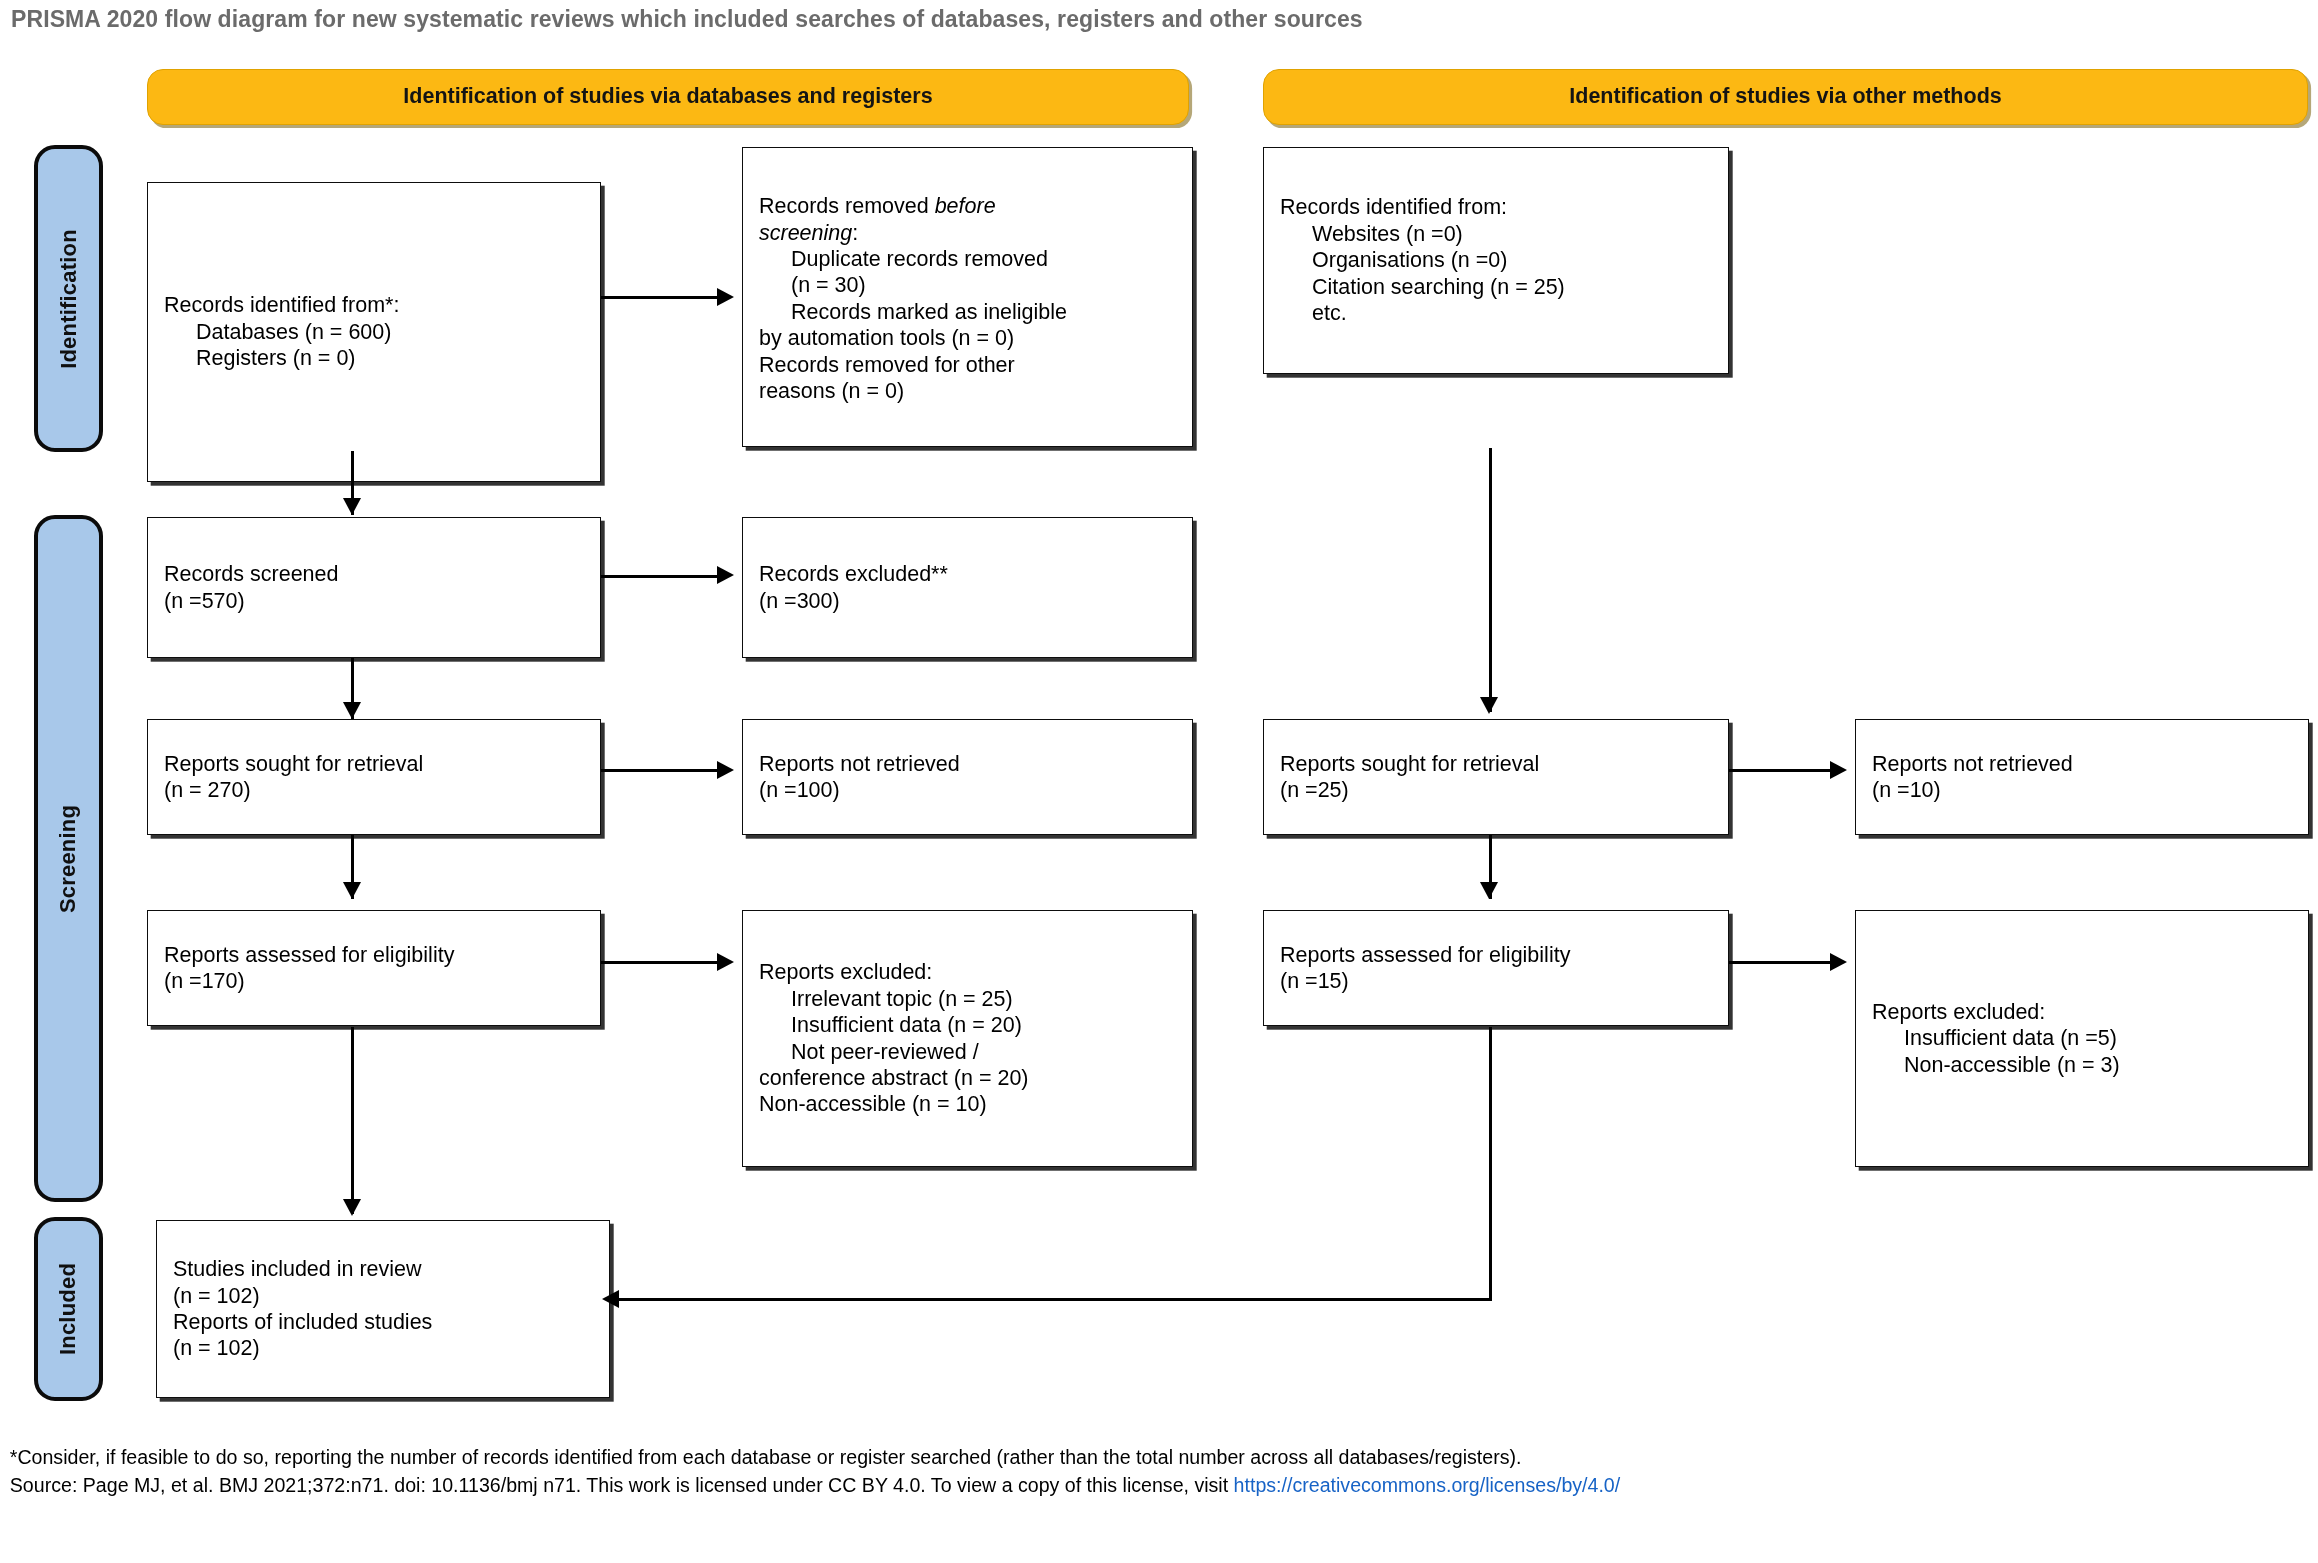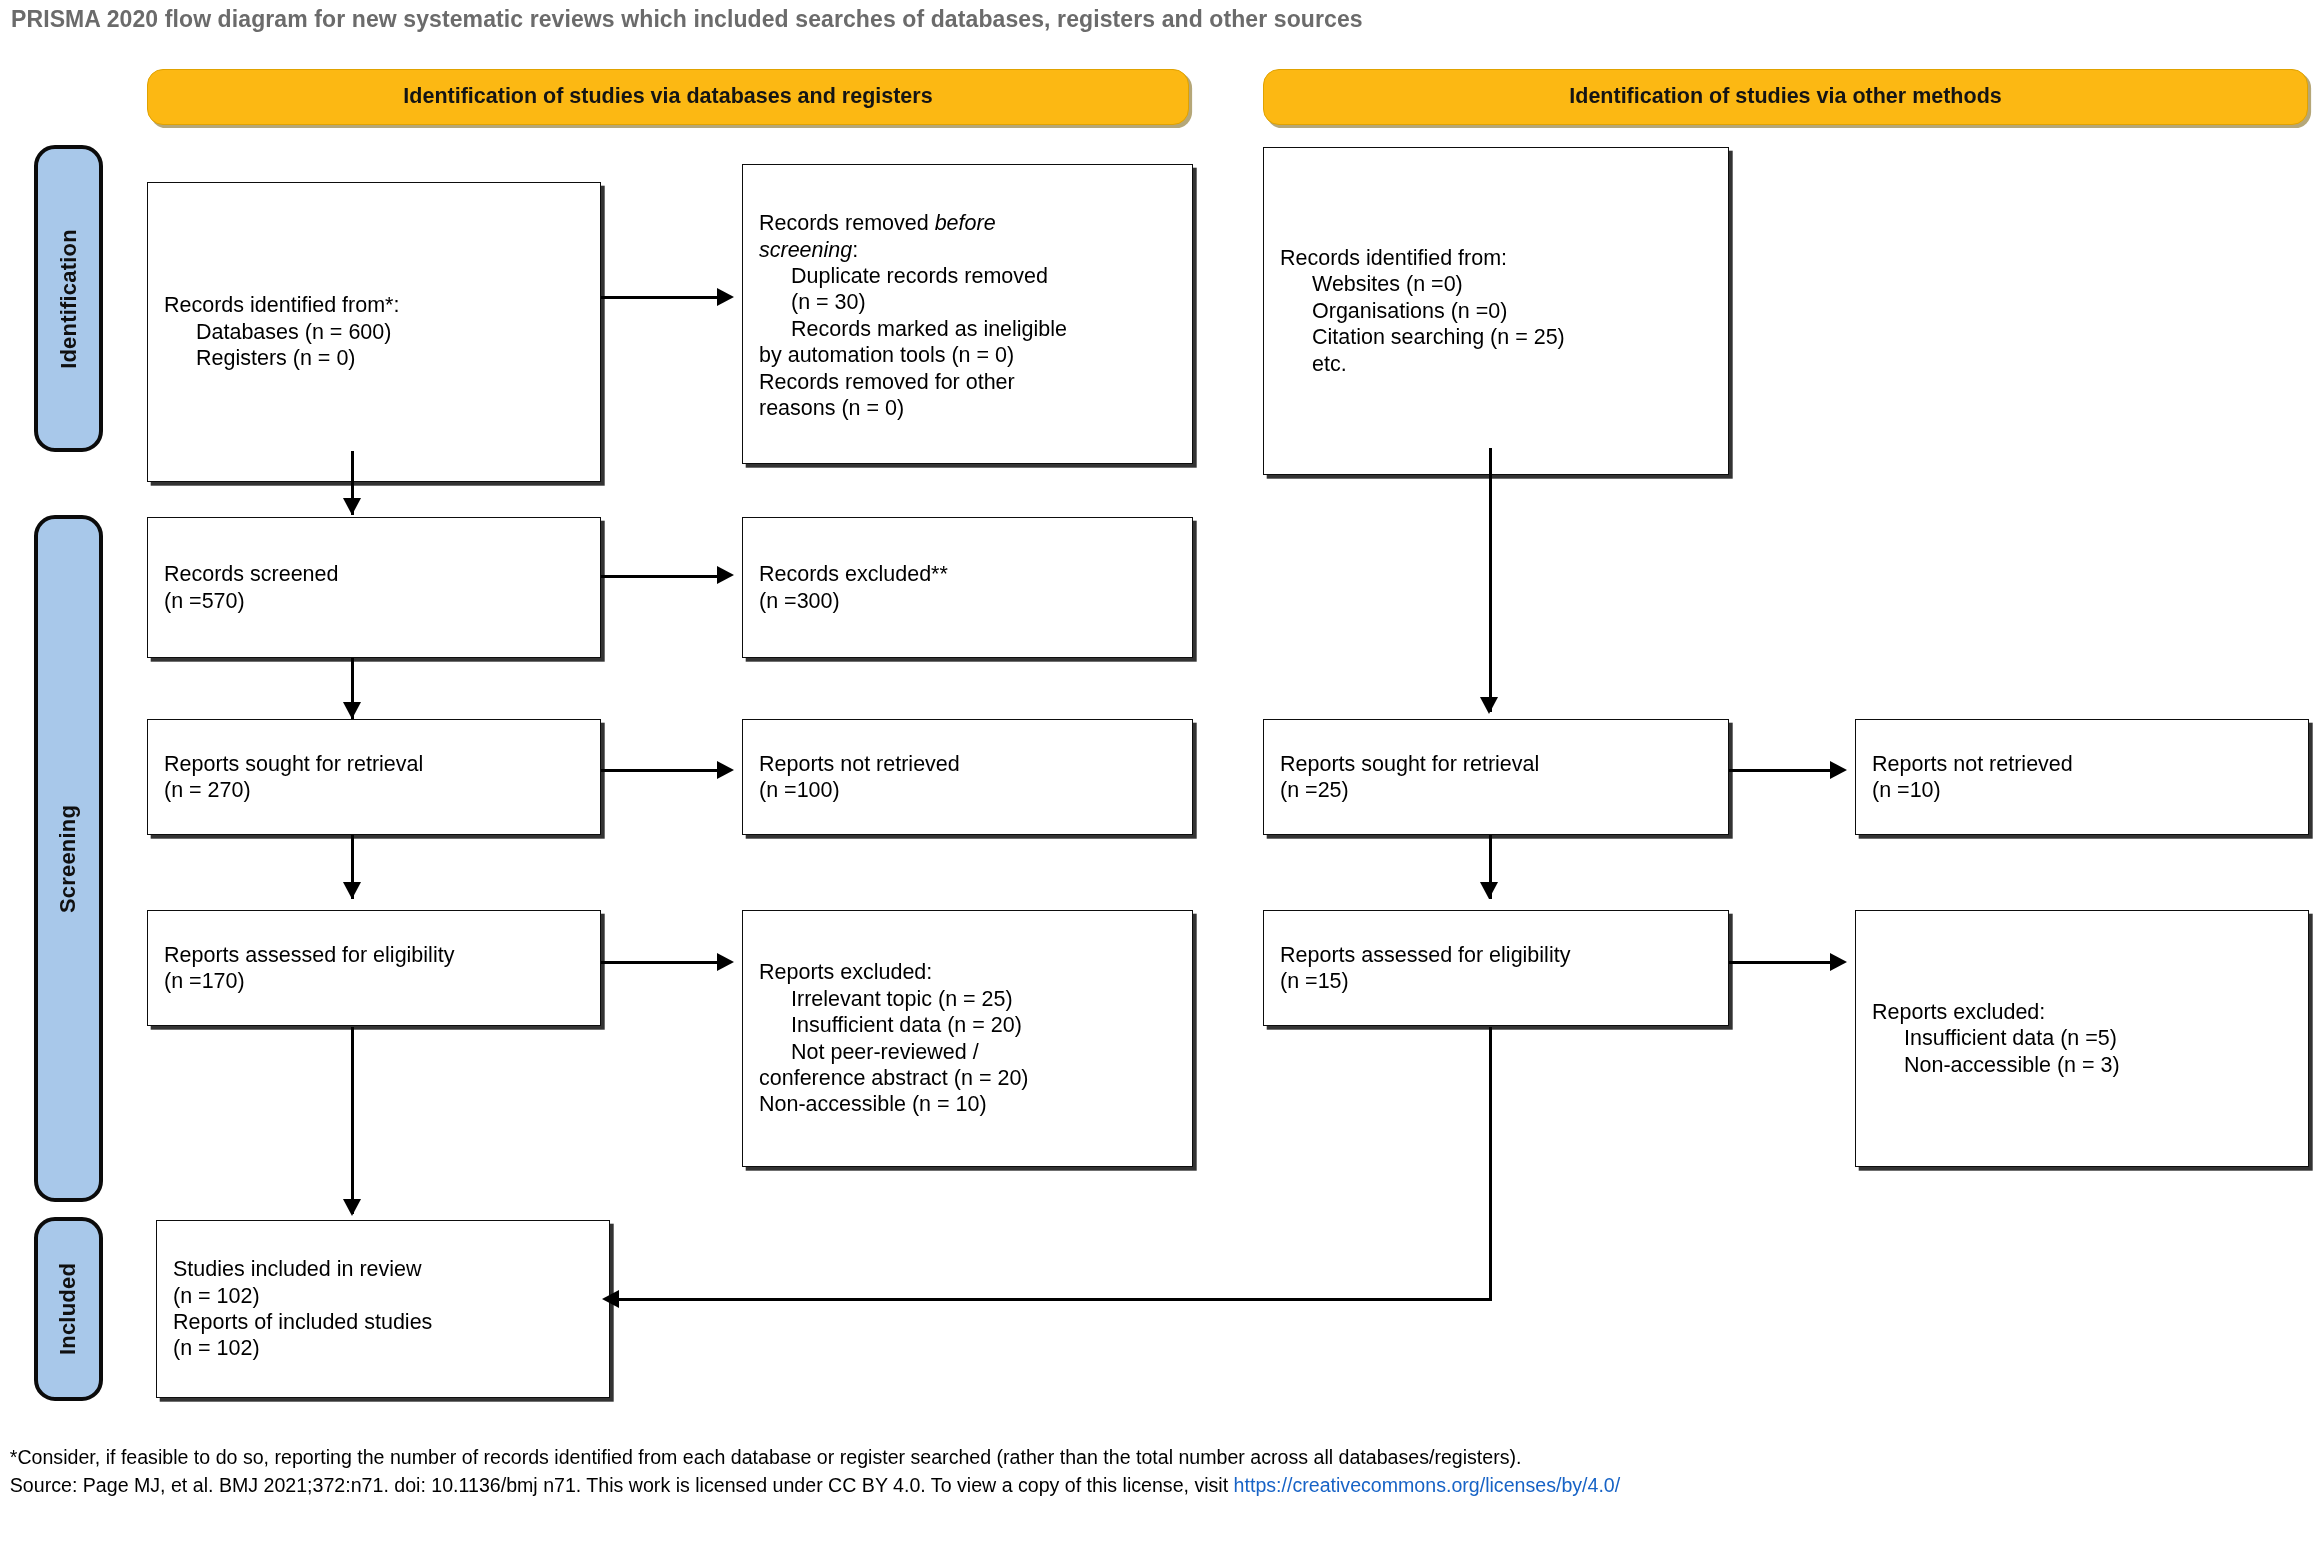--- a/index.html
+++ b/index.html
@@ -155,21 +155,21 @@
   </div>
 
   <div class="box" style="left:147px;top:147px;width:454px;height:300px;margin-top:35px;">
     <div class="inner">
       <span class="ln">Records identified from*:</span>
       <span class="ln ind">Databases (n = 600)</span>
       <span class="ln ind">Registers (n = 0)</span>
     </div>
   </div>
 
-  <div class="box" style="left:742px;top:164px;width:451px;height:300px;">
+  <div class="box" style="left:742px;top:147px;width:451px;height:300px;">
     <div class="inner" style="padding-top:3.7px;">
       <span class="ln"><span>Records removed </span><em>before</em></span>
       <span class="ln"><em>screening</em><span>:</span></span>
       <span class="ln ind">Duplicate records removed</span>
       <span class="ln ind">(n = 30)</span>
       <span class="ln ind">Records marked as ineligible</span>
       <span class="ln">by automation tools (n = 0)</span>
       <span class="ln">Records removed for other</span>
       <span class="ln">reasons (n = 0)</span>
     </div>
@@ -247,21 +247,21 @@
 
   <div class="box" style="left:156px;top:1220px;width:454px;height:178px;">
     <div class="inner">
       <span class="ln">Studies included in review</span>
       <span class="ln">(n = 102)</span>
       <span class="ln">Reports of included studies</span>
       <span class="ln">(n = 102)</span>
     </div>
   </div>
 
-  <div class="box" style="left:1263px;top:147px;width:466px;height:328px;">
+  <div class="box" style="left:1263px;top:147px;width:466px;height:227px;">
     <div class="inner">
       <span class="ln">Records identified from:</span>
       <span class="ln ind">Websites (n =0)</span>
       <span class="ln ind">Organisations (n =0)</span>
       <span class="ln ind">Citation searching (n = 25)</span>
       <span class="ln ind">etc.</span>
     </div>
   </div>
 
   <div class="vline" style="left:1489px;top:448px;height:264px;"></div>

